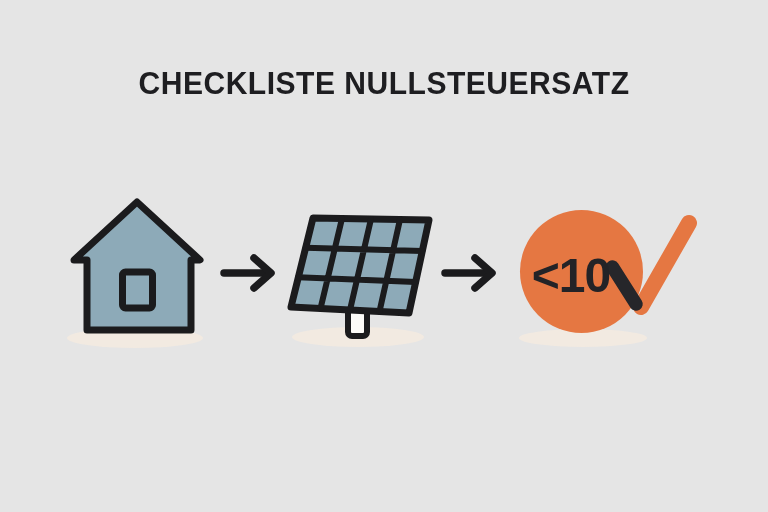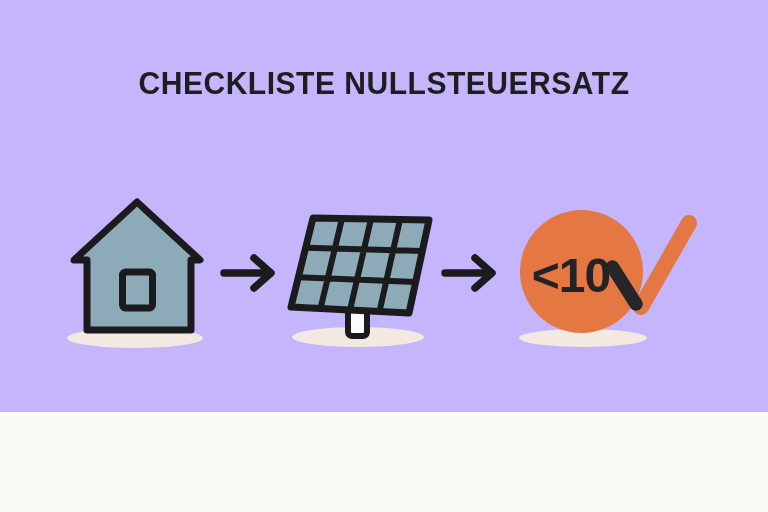--- a/index.html
+++ b/index.html
@@ -4,22 +4,22 @@
 <style>
   html, body {
     margin: 0;
     padding: 0;
     background: #FBFAF6;
     font-family: "Liberation Sans", sans-serif;
   }
   .canvas {
     position: relative;
     width: 768px;
-    height: 412px;
-    background: #c4b5fd;
+    height: 512px;
+    background: #e5e5e5;
     overflow: hidden;
     text-decoration: underline;
   }
   .title {
     position: absolute;
     top: 66px;
     left: 0;
     width: 768px;
     margin: 0;
     text-align: center;

